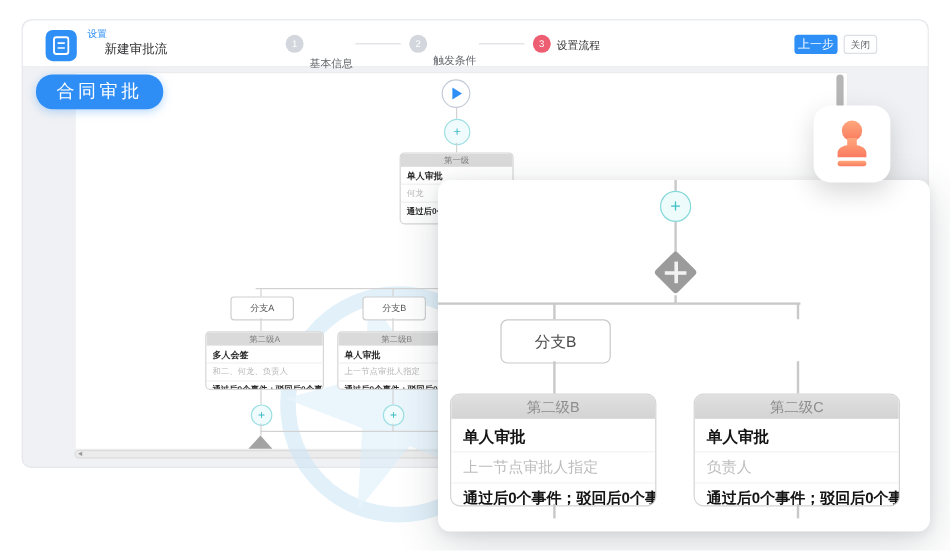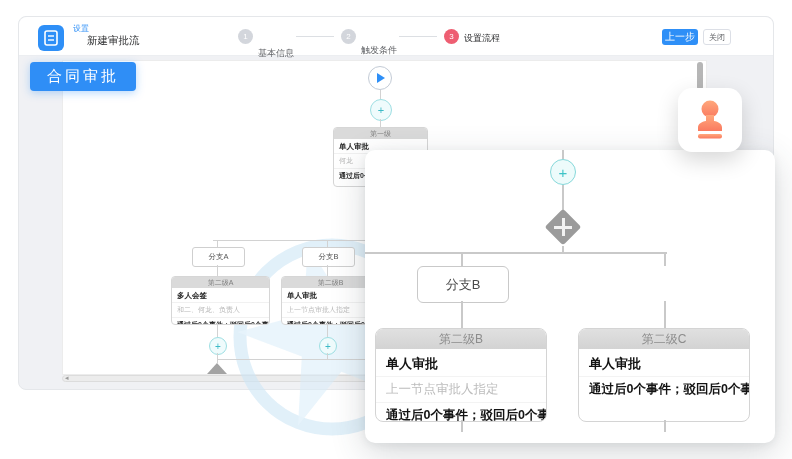--- a/index.html
+++ b/index.html
@@ -21,21 +21,21 @@
   .step-label.active{color:#303133;}
   .step-line{height:1px;background:#dcdfe3;}
 
   .btn-prev{left:662px;top:29px;width:36px;height:16px;background:#2e8ff7;border-radius:3px;color:#fff;
             font-size:10px;display:flex;align-items:center;justify-content:center;}
   .btn-close{left:703px;top:29px;width:28px;height:16px;background:#fff;border:1px solid #dcdfe6;border-radius:3px;
              color:#606266;font-size:8px;display:flex;align-items:center;justify-content:center;text-align:center;}
 
   
   .canvas{left:62px;top:60px;width:645px;height:315px;background:#ffffff;border:1px solid #ececec;}
-  .flow-tag{left:30px;top:62px;width:106px;height:29px;background:#2f8ef6;border-radius:4px;color:#fff;
+  .flow-tag{left:30px;top:62px;width:106px;height:29px;background:#2f8ef6;border-radius:14px;color:#fff;
             font-size:15px;letter-spacing:3px;display:flex;align-items:center;justify-content:center;
             box-shadow:0 2px 8px rgba(47,142,246,.35);z-index:5;}
 
   .line{position:absolute;background:#d2d2d2;z-index:4;}
   .bgnode{position:absolute;background:#fff;border:1px solid #cfcfcf;border-radius:3px;z-index:4;
           display:flex;align-items:center;justify-content:center;font-size:7.5px;color:#555;}
   .bgcard{position:absolute;background:#fff;border:1px solid #d6d6d6;border-radius:4px;overflow:hidden;z-index:4;}
   .bgcard .hd{height:11px;background:#dadada;font-size:7px;color:#7e7e7e;display:flex;align-items:center;justify-content:center;}
   .bgcard .r1{padding:3px 5px 1px;font-size:7.5px;font-weight:bold;color:#2a2a2a;white-space:nowrap;}
   .bgcard .r2{padding:2px 5px;font-size:7px;color:#b8b8b8;border-top:1px solid #f1f1f1;white-space:nowrap;}
@@ -188,20 +188,21 @@
 
   <div class="ocard" style="left:375px;top:328px;">
     <div class="hd">第二级B</div>
     <div class="r1">单人审批</div>
     <div class="r2">上一节点审批人指定</div>
     <div class="r3">通过后0个事件；驳回后0个事件</div>
   </div>
   <div class="ocard" style="left:578px;top:328px;">
     <div class="hd">第二级C</div>
     <div class="r1">单人审批</div>
+    <div class="r2">负责人</div>
     <div class="r3">通过后0个事件；驳回后0个事件</div>
   </div>
 
   <div class="oline" style="left:461px;top:420px;width:2px;height:12px;"></div>
   <div class="oline" style="left:664px;top:420px;width:2px;height:12px;"></div>
 
   <div class="abs stamp-card">
     <svg width="36" height="42" viewBox="0 0 36 42">
       <defs>
         <linearGradient id="stampGrad" x1="0" y1="0" x2="0" y2="1">

